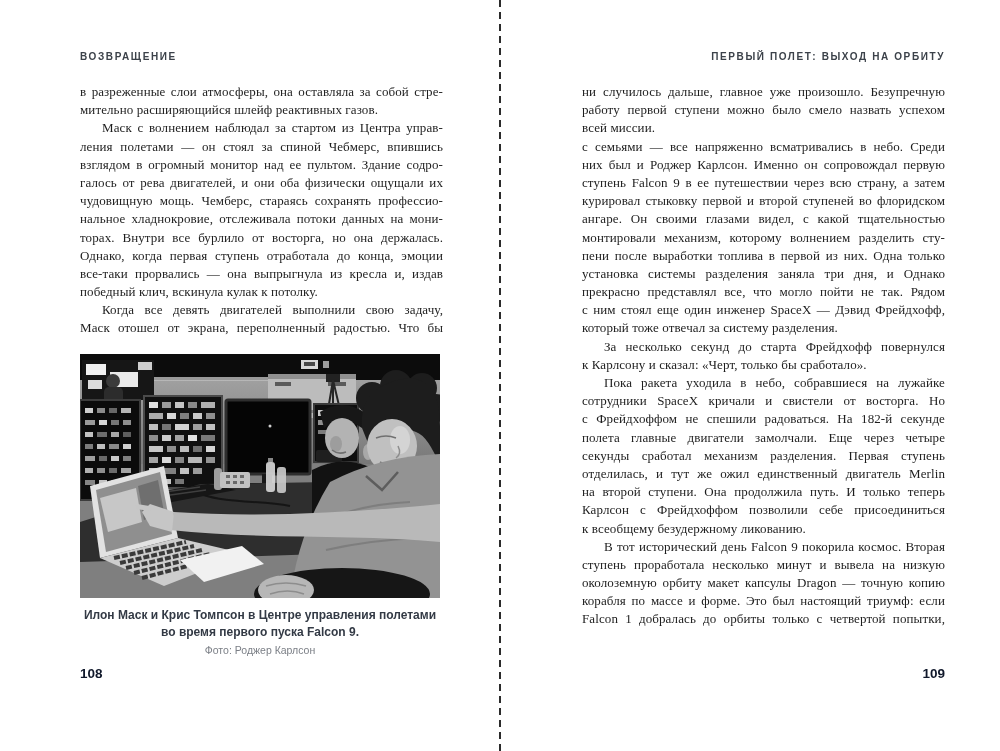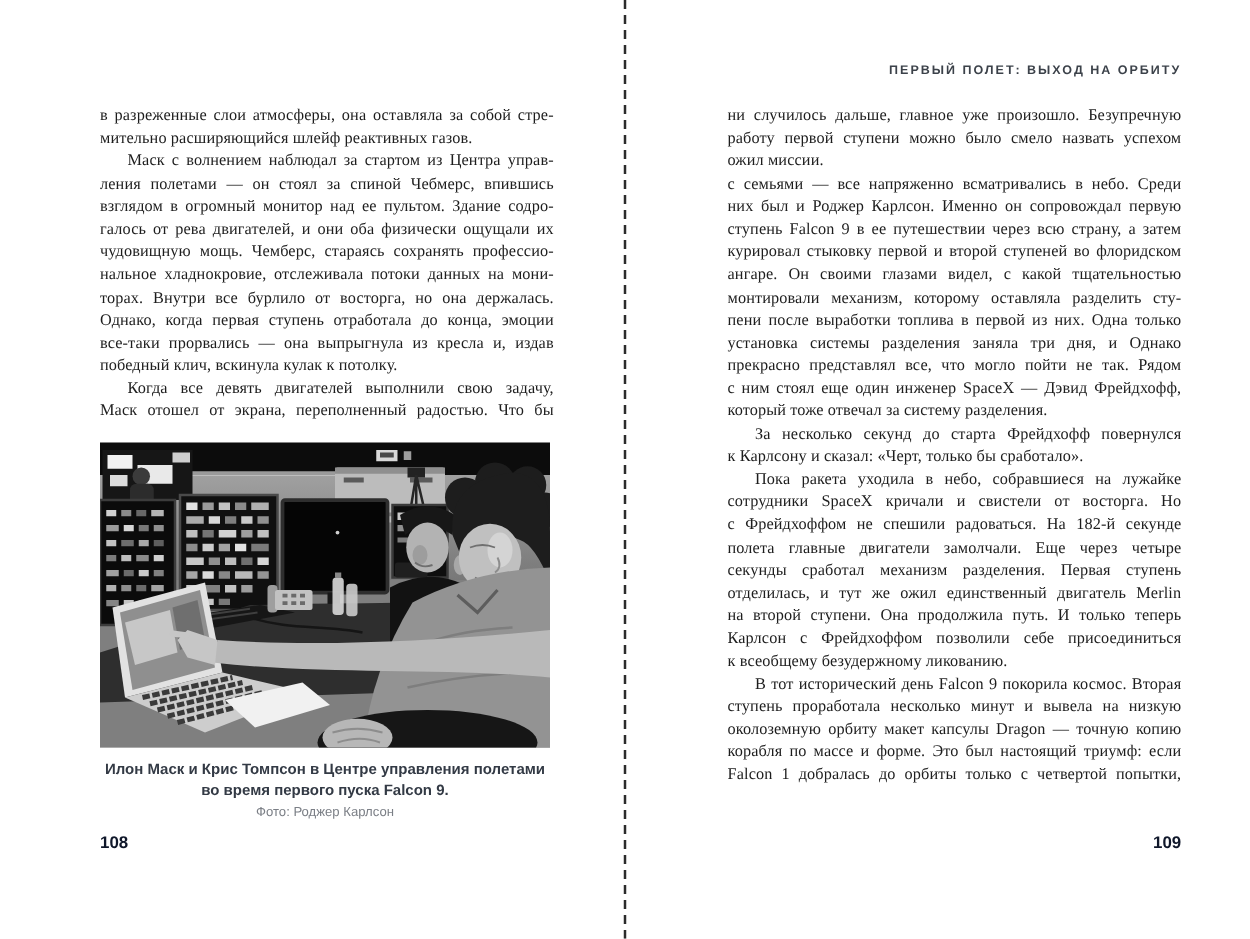--- a/index.html
+++ b/index.html
@@ -41,20 +41,21 @@
   .page.right .folio { right:0; }
 </style>
 </head>
 <body>
 
 <div class="spread">
 
   <div class="divider"></div>
 
   <section class="page left">
+    <div class="running-head">ВОЗВРАЩЕНИЕ</div>
 
     <div class="body-text">
         <div class="bl">в разреженные слои атмосферы, она оставляла за собой стре-</div>
         <div class="bl end">мительно расширяющийся шлейф реактивных газов.</div>
         <div class="bl ind">Маск с волнением наблюдал за стартом из Центра управ-</div>
         <div class="bl">ления полетами — он стоял за спиной Чебмерс, впившись</div>
         <div class="bl">взглядом в огромный монитор над ее пультом. Здание содро-</div>
         <div class="bl">галось от рева двигателей, и они оба физически ощущали их</div>
         <div class="bl">чудовищную мощь. Чемберс, стараясь сохранять профессио-</div>
         <div class="bl">нальное хладнокровие, отслеживала потоки данных на мони-</div>
@@ -246,27 +247,27 @@
     </figure>
 
     <div class="folio">108</div>
   </section>
 
   <section class="page right">
     <div class="running-head">ПЕРВЫЙ ПОЛЕТ: ВЫХОД НА ОРБИТУ</div>
     <div class="body-text">
         <div class="bl">ни случилось дальше, главное уже произошло. Безупречную</div>
         <div class="bl">работу первой ступени можно было смело назвать успехом</div>
-        <div class="bl end">ожил миссии.</div>
+        <div class="bl end">всей миссии.</div>
         <div class="bl">с семьями — все напряженно всматривались в небо. Среди</div>
         <div class="bl">них был и Роджер Карлсон. Именно он сопровождал первую</div>
         <div class="bl">ступень Falcon 9 в ее путешествии через всю страну, а затем</div>
         <div class="bl">курировал стыковку первой и второй ступеней во флоридском</div>
         <div class="bl">ангаре. Он своими глазами видел, с какой тщательностью</div>
-        <div class="bl">монтировали механизм, которому оставляла разделить сту-</div>
+        <div class="bl">монтировали механизм, которому волнением разделить сту-</div>
         <div class="bl">пени после выработки топлива в первой из них. Одна только</div>
         <div class="bl">установка системы разделения заняла три дня, и Однако</div>
         <div class="bl">прекрасно представлял все, что могло пойти не так. Рядом</div>
         <div class="bl">с ним стоял еще один инженер SpaceX — Дэвид Фрейдхофф,</div>
         <div class="bl end">который тоже отвечал за систему разделения.</div>
         <div class="bl ind">За несколько секунд до старта Фрейдхофф повернулся</div>
         <div class="bl end">к Карлсону и сказал: «Черт, только бы сработало».</div>
         <div class="bl ind">Пока ракета уходила в небо, собравшиеся на лужайке</div>
         <div class="bl">сотрудники SpaceX кричали и свистели от восторга. Но Карлсон</div>
         <div class="bl">с Фрейдхоффом не спешили радоваться. На 182-й секунде</div>

